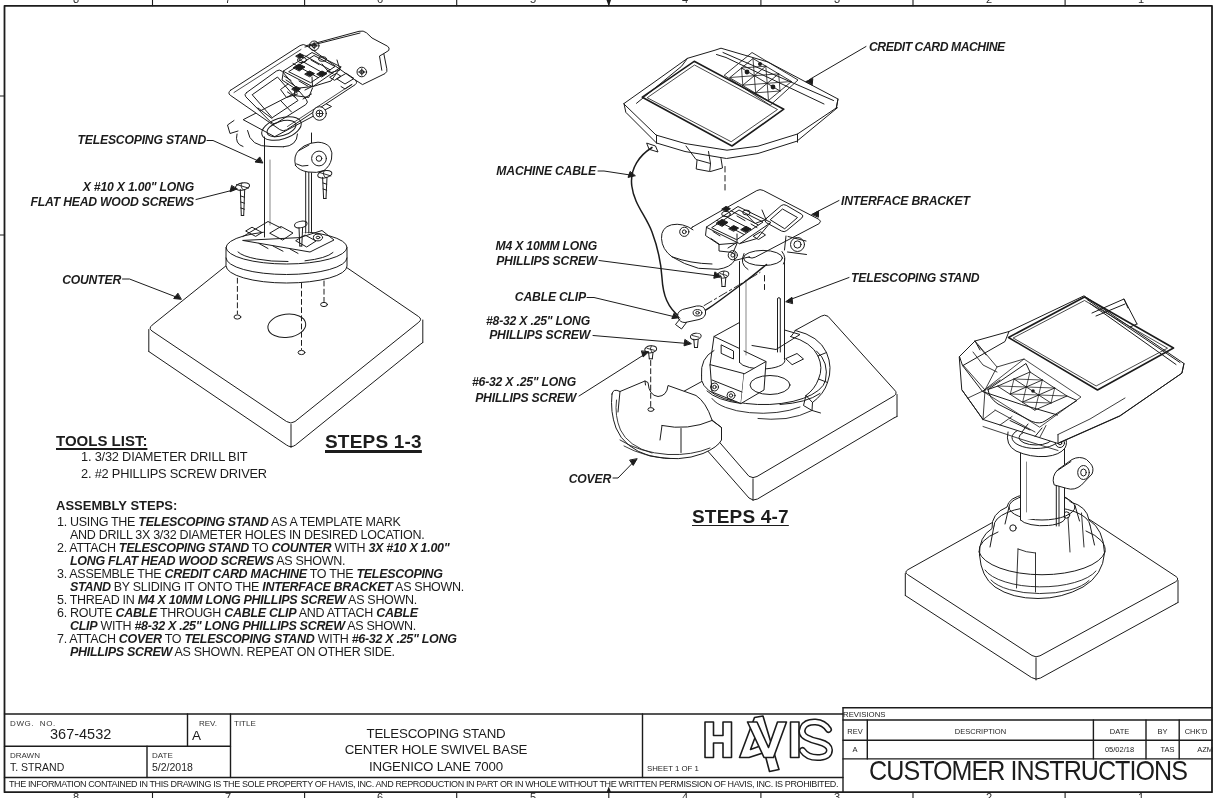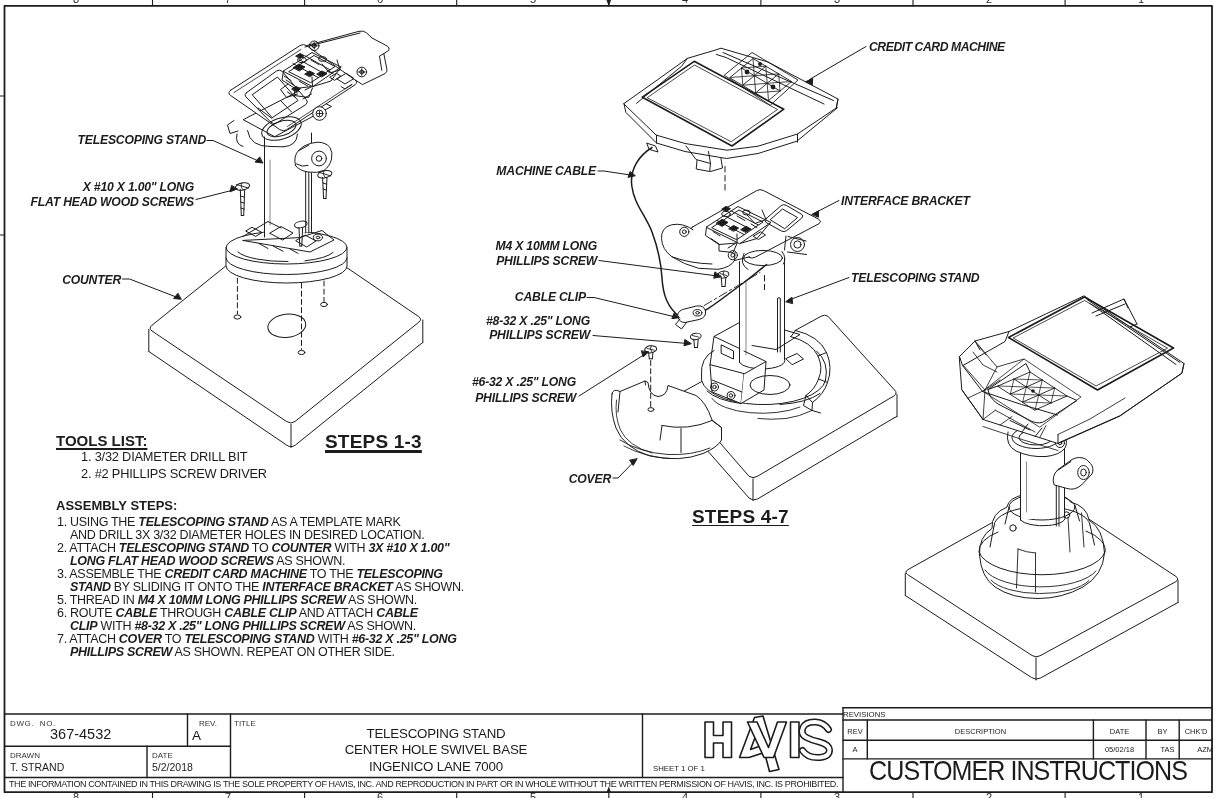--- a/index.html
+++ b/index.html
@@ -562,21 +562,21 @@
 <div class="t" style="left:10px;top:761px;font-size:10.5px;">T. STRAND</div>
 
 <div class="t small" style="left:152px;top:751px;">DATE</div>
 
 <div class="t" style="left:152px;top:761px;font-size:10.5px;">5/2/2018</div>
 
 <div class="t small" style="left:234px;top:719px;">TITLE</div>
 
 <div class="t" style="left:260px;top:726px;width:352px;text-align:center;font-size:13.3px;letter-spacing:-0.2px;line-height:16.4px;">TELESCOPING STAND<br>CENTER HOLE SWIVEL BASE<br>INGENICO LANE 7000</div>
 
-<div class="t" style="left:647px;top:764px;font-size:7.8px;margin-left:6px;">SHEET 1 OF 1</div>
+<div class="t" style="left:647px;top:764px;font-size:7.8px;">SHEET 1 OF 1</div>
 
 <div class="t" style="left:843px;top:709.8px;width:370px;font-size:7.8px;">REVISIONS</div>
 
 <div class="t" style="left:843px;top:727px;width:24px;text-align:center;font-size:7.5px;">REV</div>
 <div class="t" style="left:867px;top:727px;width:227px;text-align:center;font-size:7.5px;">DESCRIPTION</div>
 <div class="t" style="left:1093px;top:727px;width:53px;text-align:center;font-size:7.5px;">DATE</div>
 <div class="t" style="left:1146px;top:727px;width:33px;text-align:center;font-size:7.5px;">BY</div>
 <div class="t" style="left:1179px;top:727px;width:34px;text-align:center;font-size:7.5px;">CHK'D</div>
 
 <div class="t" style="left:843px;top:745px;width:24px;text-align:center;font-size:7.5px;">A</div>

